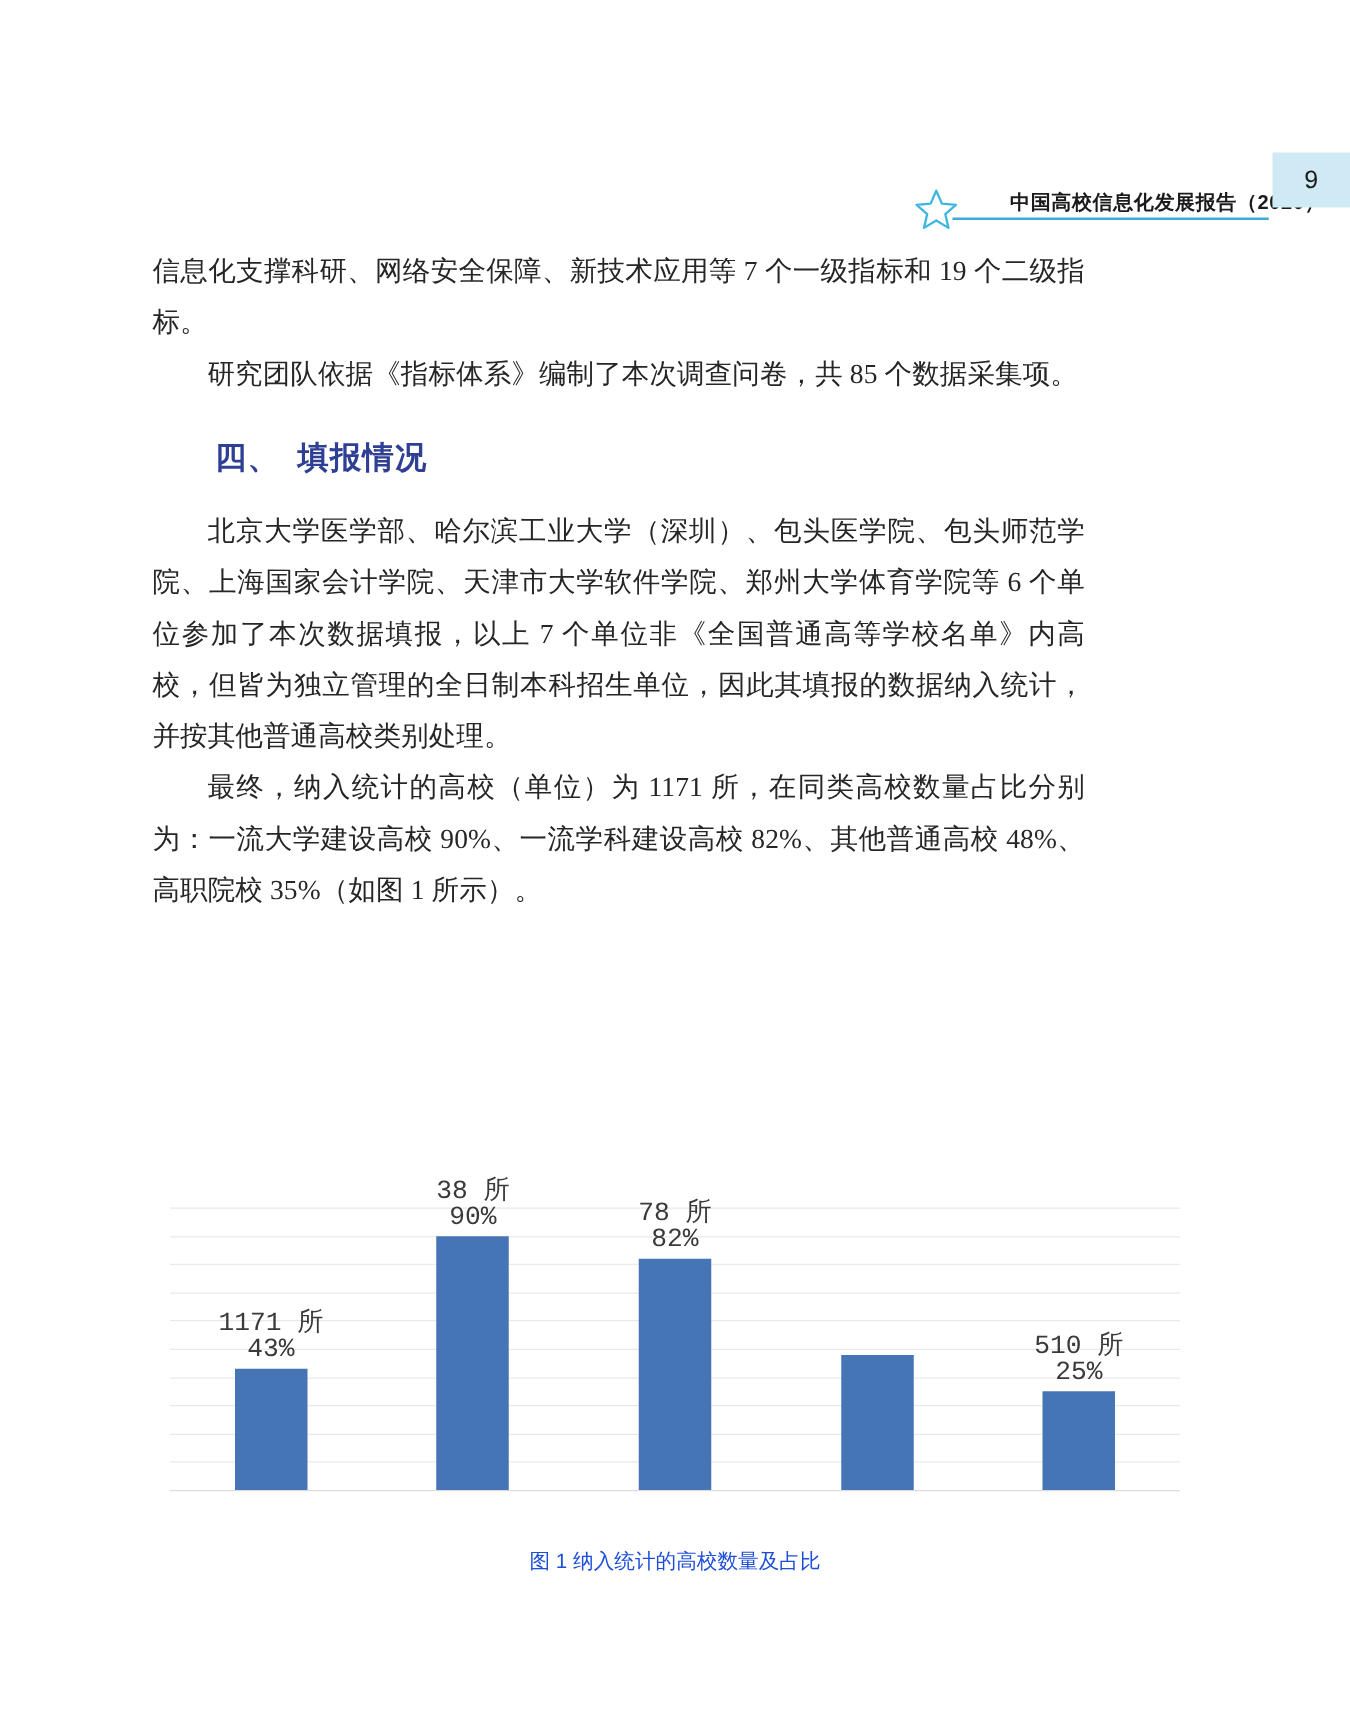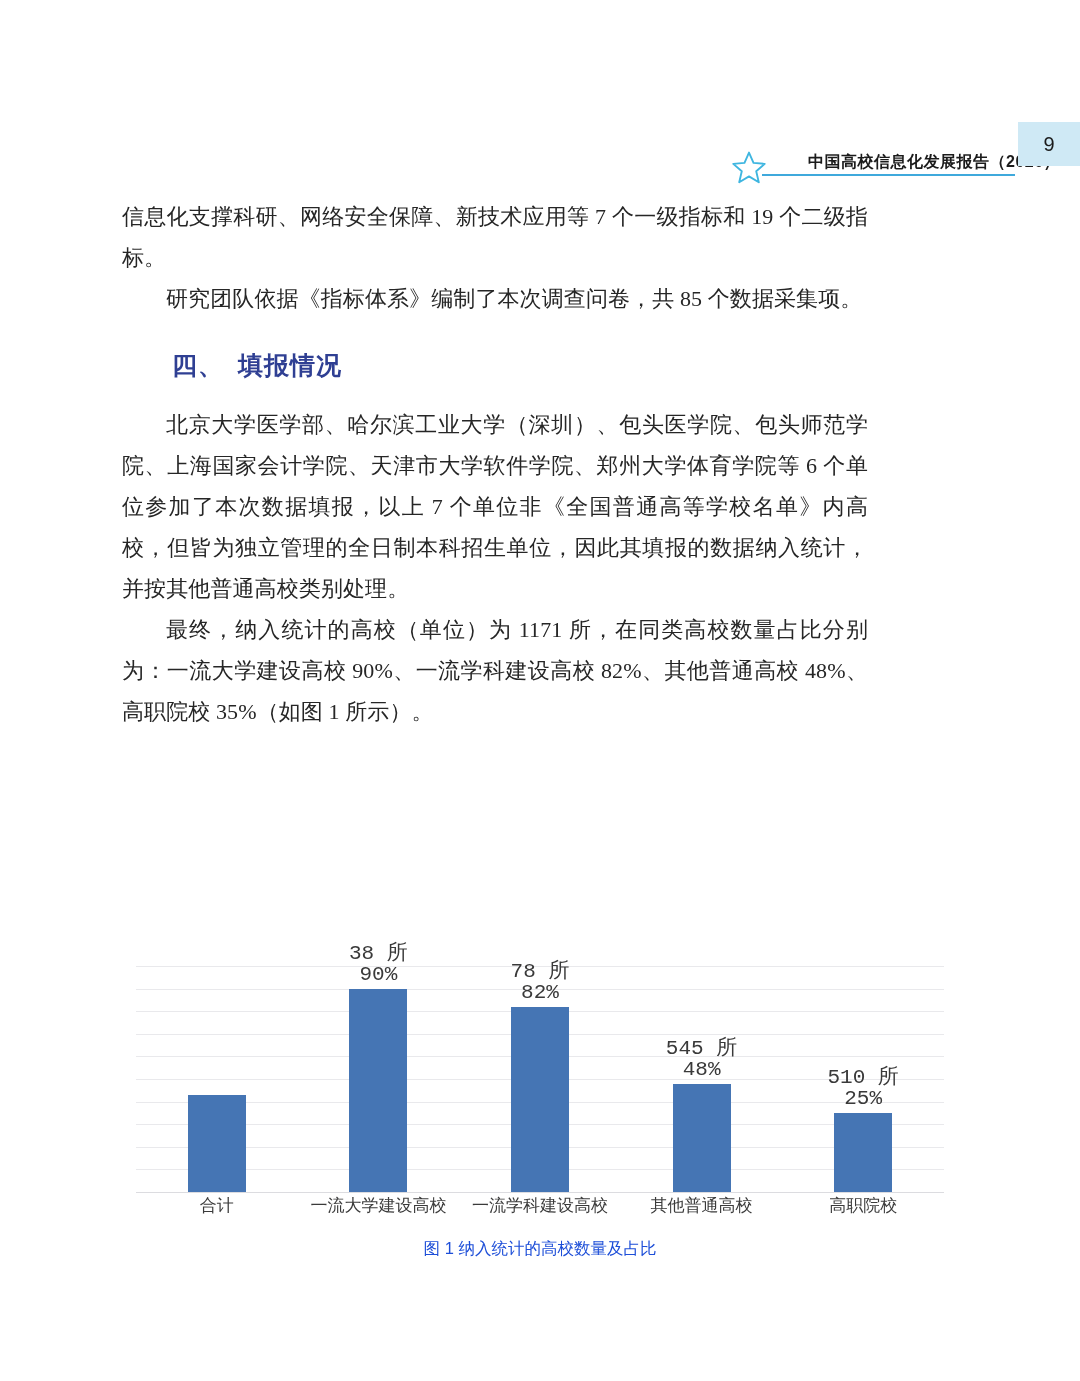--- a/index.html
+++ b/index.html
@@ -232,56 +232,49 @@
           <div class="gl" style="top: 40%;"></div>
           <div class="gl" style="top: 50%;"></div>
           <div class="gl" style="top: 60%;"></div>
           <div class="gl" style="top: 70%;"></div>
           <div class="gl" style="top: 80%;"></div>
           <div class="gl" style="top: 90%;"></div>
           <div class="gl axis" style="top: 100%;"></div>
         </div>
       <div class="bars" id="bars">
           <div class="bar-slot">
+            <div class="bar-label" style="bottom: calc(43% + 4px);">
+              <span class="l1">1171 所</span>
+              <span class="l2">43%</span>
+            </div>
             <div class="bar-rect" style="height: 43%; background: rgb(69, 117, 180);"></div>
           </div>
           <div class="bar-slot">
             <div class="bar-label" style="bottom: calc(90% + 4px);">
               <span class="l1">38 所</span>
               <span class="l2">90%</span>
             </div>
             <div class="bar-rect" style="height: 90%; background: rgb(69, 117, 180);"></div>
           </div>
           <div class="bar-slot">
             <div class="bar-label" style="bottom: calc(82% + 4px); margin-top: 21px;">
               <span class="l1">78 所</span>
               <span class="l2">82%</span>
             </div>
             <div class="bar-rect" style="height: 82%; background: rgb(69, 117, 180);"></div>
           </div>
           <div class="bar-slot">
-            <div class="bar-label" style="bottom: calc(48% + 4px);">
-              <span class="l1">545 所</span>
-              <span class="l2">48%</span>
-            </div>
             <div class="bar-rect" style="height: 48%; background: rgb(69, 117, 180);"></div>
           </div>
           <div class="bar-slot">
             <div class="bar-label" style="bottom: calc(35% + 4px);">
               <span class="l1">510 所</span>
               <span class="l2">25%</span>
             </div>
             <div class="bar-rect" style="height: 35%; background: rgb(69, 117, 180);"></div>
           </div>
         </div>
     </div>
 
-    <div class="xaxis" id="xaxis">
-        <div class="xtick">合计</div>
-        <div class="xtick">一流大学建设高校</div>
-        <div class="xtick">一流学科建设高校</div>
-        <div class="xtick">其他普通高校</div>
-        <div class="xtick">高职院校</div>
-      </div>
   </div>
 
   <div class="fig-caption">图 1  纳入统计的高校数量及占比</div>
 </div>
 
 </body></html>

